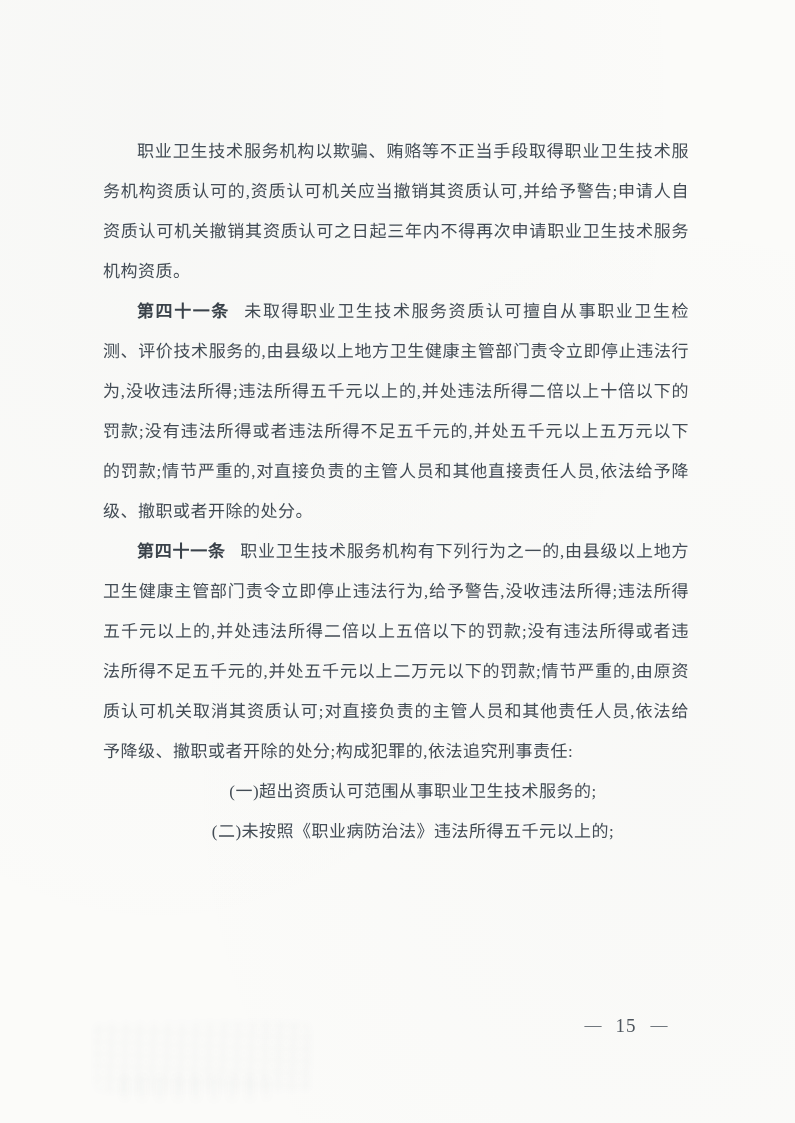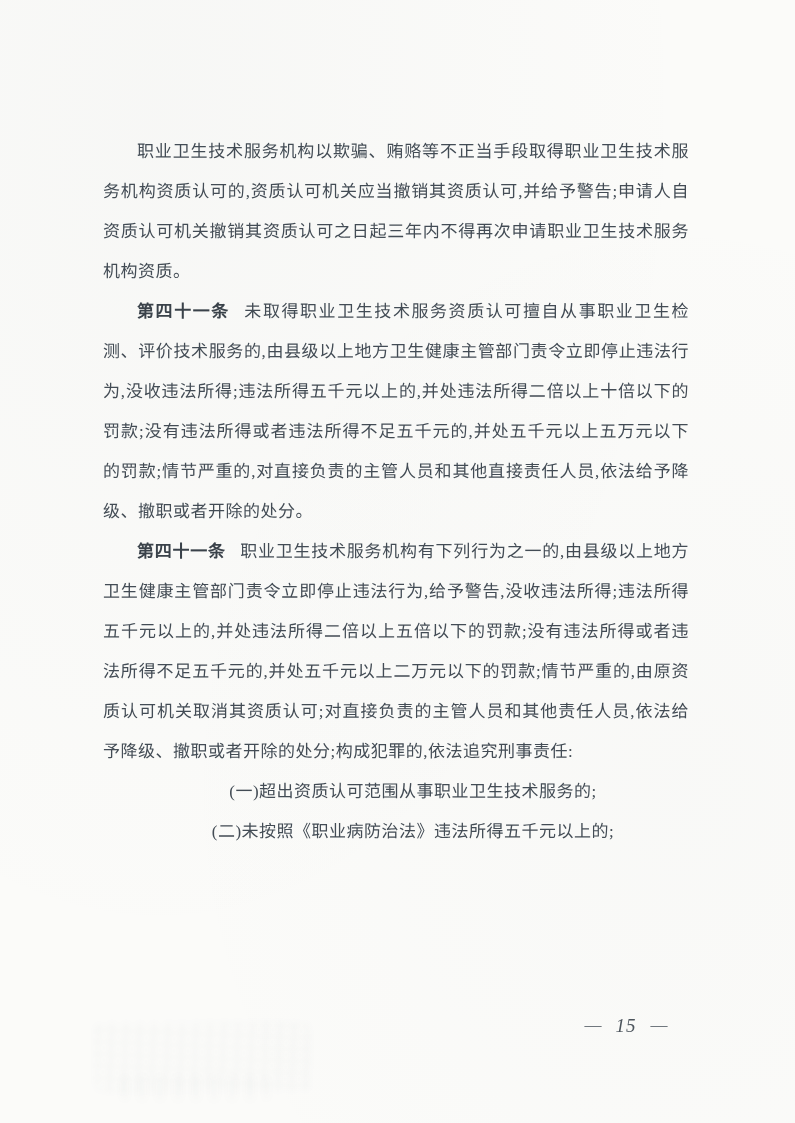--- a/index.html
+++ b/index.html
@@ -66,21 +66,20 @@
   }
   .footer .dash {
     color: #5a626a;
     position: relative;
     top: -2px;
     font-size: 17px;
   }
   .footer .num {
     margin: 0 14px;
     letter-spacing: 1px;
-    font-style: italic;
   }
   
   .artifact {
     position: absolute;
     pointer-events: none;
     filter: blur(3px);
   }
   .artifact-1 {
     left: 95px;
     top: 1022px;

